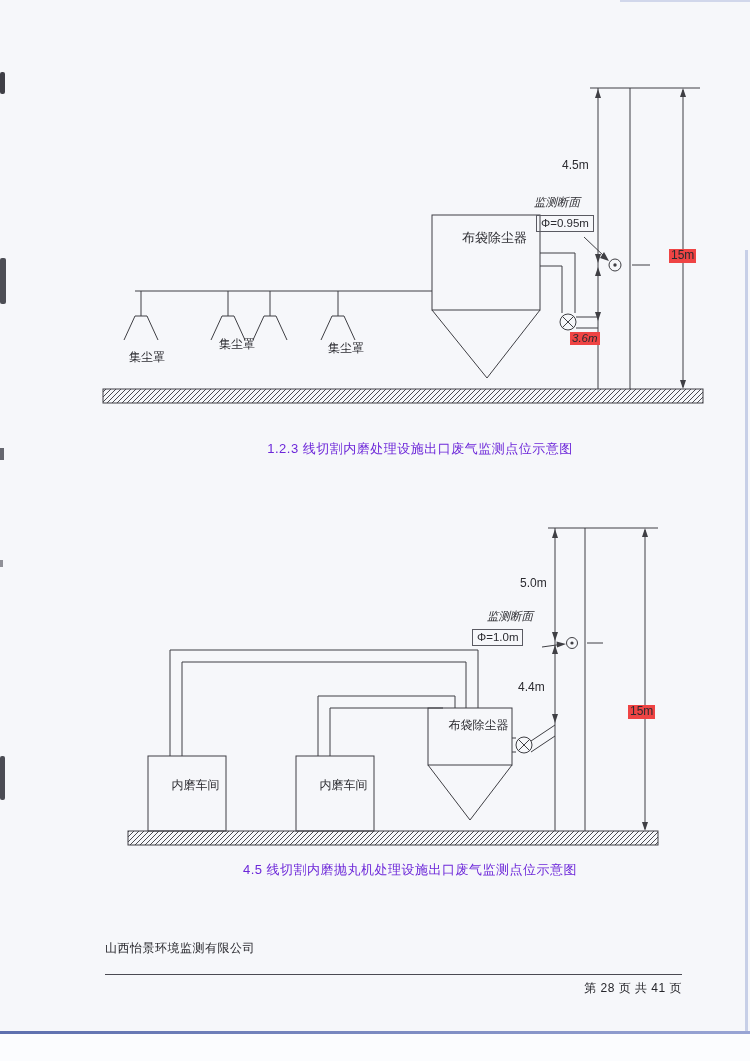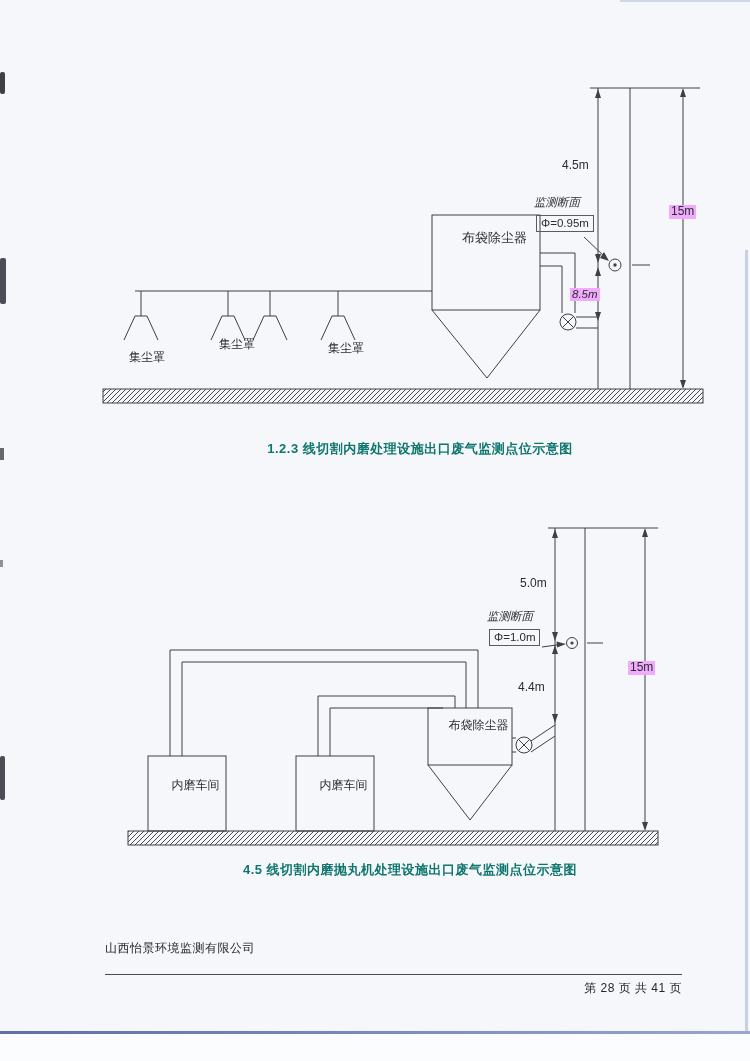--- a/index.html
+++ b/index.html
@@ -10,24 +10,24 @@
     background:#f6f7fa; overflow:hidden; margin:0 auto;
   }
   svg.linework { position:absolute; left:0; top:0; }
   .lbl {
     position:absolute; font-size:12px; color:#2b2b30;
     white-space:nowrap; line-height:1.15;
   }
   .center { text-align:center;padding-left:17px; }
   .small { font-size:11.5px;font-style:italic; }
   .boxed { border:1px solid #5a5a62; padding:1px 4px; font-size:11.5px; }
-  .bg { background:#f0abfc; padding:0 2px; }
+  .bg { background:#ef4444; padding:0 2px;margin-top:44px; }
   .caption {
-    position:absolute; text-align:center; font-size:13px; font-weight:700;
-    color:#0f766e; letter-spacing:0.5px; white-space:nowrap;
+    position:absolute; text-align:center; font-size:13px; font-weight:400;
+    color:#6d28d9; letter-spacing:0.5px; white-space:nowrap;
   }
   .footer-text {
     position:absolute; font-size:12px; color:#26262b; letter-spacing:0.5px;
     white-space:nowrap;
   }
   .rule { position:absolute; height:1px; background:#4a4a52; }
   .artifact { position:absolute; }
 </style>
 </head>
 <body>
@@ -178,30 +178,30 @@
     </g>
   </svg>
 
   <div class="lbl" style="left:129px; top:351px;">集尘罩</div>
   <div class="lbl" style="left:219px; top:338px;">集尘罩</div>
   <div class="lbl" style="left:328px; top:342px;">集尘罩</div>
   <div class="lbl center" style="left:432px; top:231px; width:108px; font-size:13px;">布袋除尘器</div>
   <div class="lbl" style="left:562px; top:159px;">4.5m</div>
   <div class="lbl small" style="left:534px; top:196px;">监测断面</div>
   <div class="lbl boxed" style="left:536px; top:215px;">Φ=0.95m</div>
-  <div class="lbl small bg" style="left:570px; top:288px;">8.5m</div>
+  <div class="lbl small bg" style="left:570px; top:288px;">3.6m</div>
   <div class="lbl bg" style="left:669px; top:205px;">15m</div>
   <div class="caption" style="left:90px; top:440px; width:660px;">1.2.3 线切割内磨处理设施出口废气监测点位示意图</div>
 
   <div class="lbl center" style="left:148px; top:779px; width:78px;">内磨车间</div>
   <div class="lbl center" style="left:296px; top:779px; width:78px;">内磨车间</div>
   <div class="lbl center" style="left:428px; top:719px; width:84px;">布袋除尘器</div>
   <div class="lbl" style="left:520px; top:577px;">5.0m</div>
   <div class="lbl small" style="left:487px; top:610px;">监测断面</div>
-  <div class="lbl boxed" style="left:489px; top:629px;">Φ=1.0m</div>
+  <div class="lbl boxed" style="left:472px; top:629px;">Φ=1.0m</div>
   <div class="lbl" style="left:518px; top:681px;">4.4m</div>
   <div class="lbl bg" style="left:628px; top:661px;">15m</div>
   <div class="caption" style="left:85px; top:861px; width:650px;">4.5 线切割内磨抛丸机处理设施出口废气监测点位示意图</div>
 
   <div class="rule" style="left:105px; top:974px; width:577px;"></div>
   <div class="footer-text" style="left:105px; top:940px;">山西怡景环境监测有限公司</div>
   <div class="footer-text" style="left:540px; top:980px; width:142px; text-align:right;">第 28 页 共 41 页</div>
 
   <div class="artifact" style="left:0; top:72px; width:5px; height:22px; background:#1e1e26; opacity:.85; border-radius:2px;"></div>
   <div class="artifact" style="left:0; top:258px; width:6px; height:46px; background:#23232c; opacity:.8; border-radius:2px;"></div>

